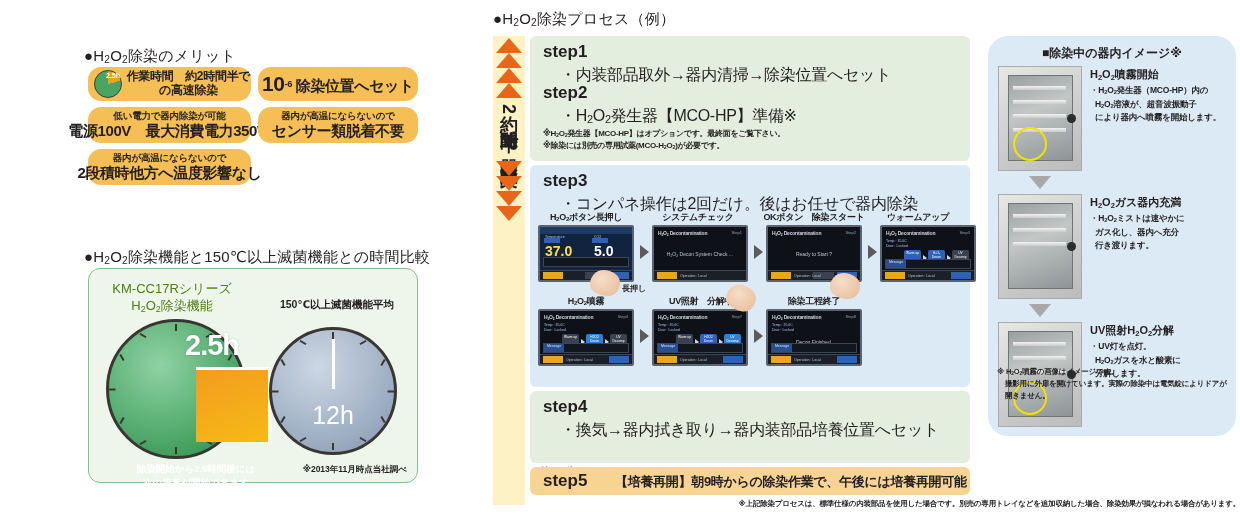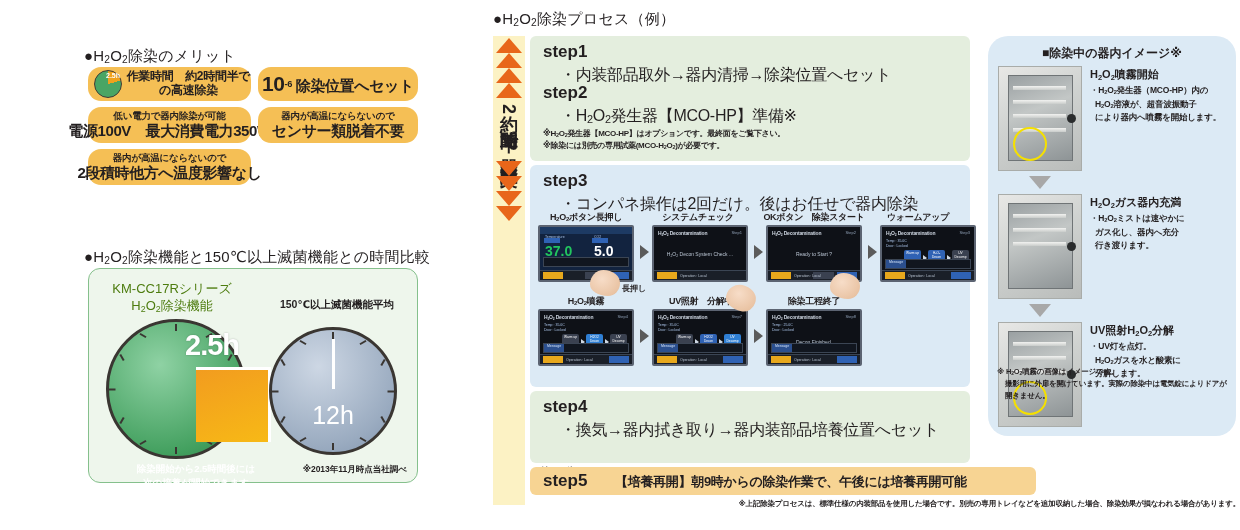--- a/index.html
+++ b/index.html
@@ -129,21 +129,21 @@
   .phase { font-size: 11.5px; font-weight: bold; margin-top: 11px; }
   .dur   { font-size: 11.5px; font-weight: bold; margin-top: 7px; }
 
   .steptitle { font-size: 17px; font-weight: bold; color: #231f20; }
   .stepdesc  { font-size: 16px; font-weight: normal; color: #231f20; letter-spacing: -0.3px; }
   .note      { font-size: 8px; font-weight: bold; color: #231f20; line-height: 1.45; letter-spacing: -0.3px; }
 
   #block-prep { top: 36px; width: 440px; height: 125px; background: #e4eede; }
   #block-decon{ top: 165px; width: 440px; height: 222px; background: #dceaf5; }
   #block-clean{ top: 391px; width: 440px; height: 72px; background: #e4eede; }
-  #block-restart { top: 467px; width: 506px; height: 28px; background: #f7d493; }
+  #block-restart { top: 467px; width: 440px; height: 28px; background: #f7d493; }
 
   .time-outer { position: absolute; left: 60px; width: 56px; text-align: center; }
   #time-prep   { top: 42px; }
   #time-decon  { top: 171px; }
   #time-clean  { top: 397px; }
   #time-restart{ top: 470px; }
 
   
   .scr-caption { position: absolute; font-size: 9px; font-weight: bold; color: #231f20;
       text-align: center; letter-spacing: -0.3px; }
@@ -167,21 +167,21 @@
   .btn-b2{ position: absolute; right: 26px; bottom: 1.5px; width: 21px; height: 7px;
       background: #3a4150; font-size: 3.5px; color: #dbe3ef; text-align: center; line-height: 7px; }
   .op-lbl{ position: absolute; left: 26px; bottom: 2px; font-size: 3.5px; color: #b9c4d2; }
   .step-arrow { position: absolute; width: 0; height: 0;
       border-top: 7px solid transparent; border-bottom: 7px solid transparent;
       border-left: 9px solid #5b5b5b; }
 
   
   #screen-1 { background: #12233f; }
   .s1-top { position: absolute; left: 0; right: 0; top: 0; height: 7px; background: #1d3a63; }
-  .s1-bigL { position: absolute; left: 5px; top: 16px; font-size: 14px; color: #22c55e; font-weight: bold; }
+  .s1-bigL { position: absolute; left: 5px; top: 16px; font-size: 14px; color: #fde047; font-weight: bold; }
   .s1-bigR { position: absolute; left: 54px; top: 16px; font-size: 14px; color: #fff; font-weight: bold; }
   .s1-lbl { position: absolute; font-size: 3.5px; color: #a9c2e6; }
   .s1-chipL{ position: absolute; left: 4px; top: 11px; width: 16px; height: 5px; background: #2f62b4; }
   .s1-chipR{ position: absolute; left: 52px; top: 11px; width: 16px; height: 5px; background: #2f62b4; }
   .hand { position: absolute; width: 30px; height: 26px;
       background: radial-gradient(ellipse at 40% 35%, #f7ddc8 0%, #e9c3a3 75%, #d8ab87 100%);
       border-radius: 45% 55% 40% 60% / 55% 50% 50% 45%; }
   .hand-lbl { position: absolute; font-size: 8px; font-weight: bold; color: #231f20; }
 
   .warm-chip { position: absolute; width: 17px; height: 13px; border-radius: 2px;

